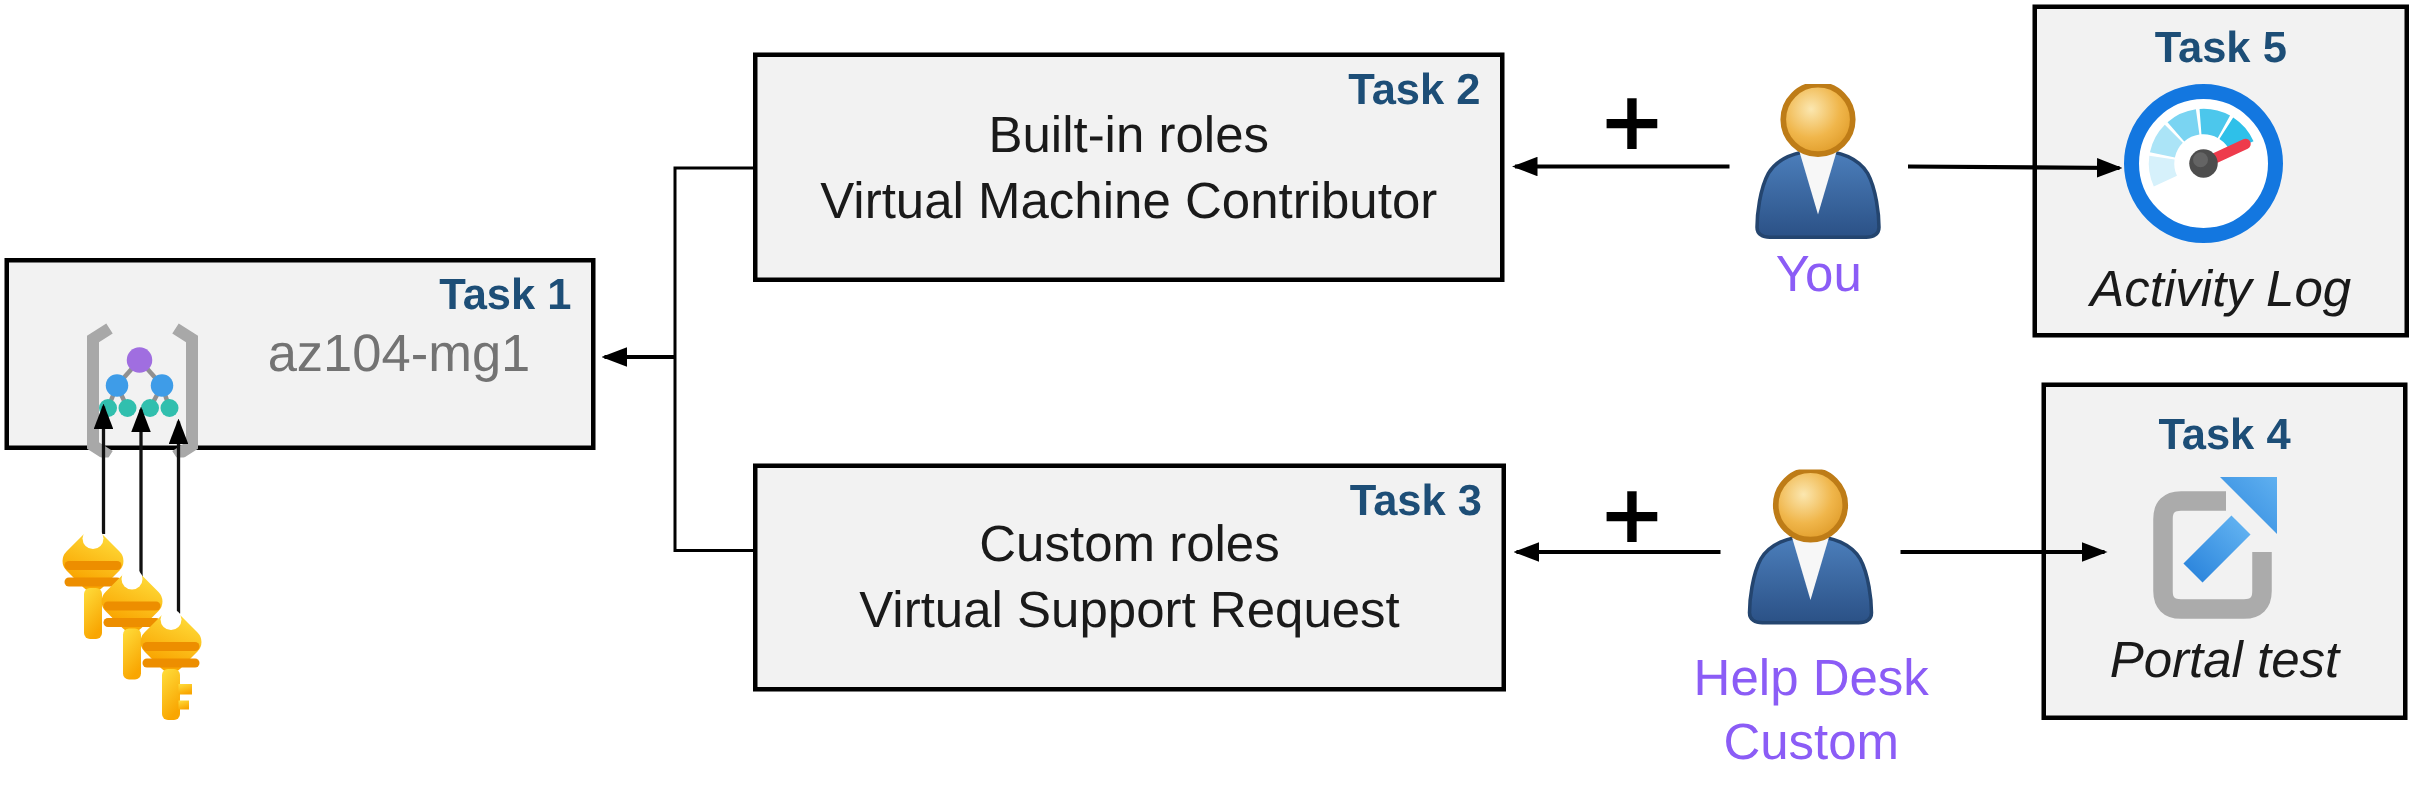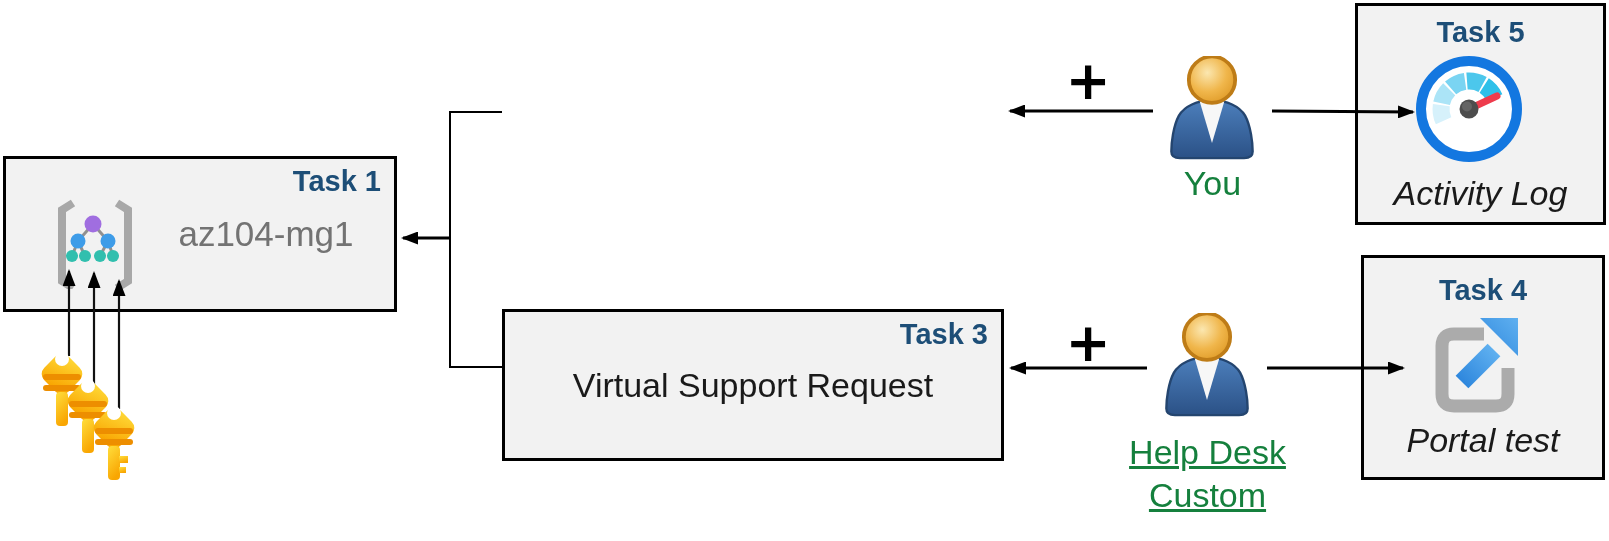--- a/index.html
+++ b/index.html
@@ -11,31 +11,31 @@
   .box{position:absolute;background:#f2f2f2;border:3px solid #000;box-sizing:border-box;}
   .task-label{position:absolute;color:#1d4e77;font-weight:bold;font-size:29px;line-height:32px;white-space:nowrap;}
   .tl-tr{right:13px;top:6px;}
   .tl-center{left:0;right:0;text-align:center;}
   .box-lines{position:absolute;left:0;right:0;top:50%;transform:translateY(-50%);
     text-align:center;font-size:34px;line-height:44px;color:#1a1a1a;}
   .box-caption{position:absolute;left:0;right:0;text-align:center;font-size:34px;color:#1a1a1a;white-space:nowrap;font-style:italic;}
   .resource-name{position:absolute;left:138px;right:6px;top:50%;transform:translateY(-50%);
     text-align:center;font-size:35px;color:#737373;}
   .icon-svg{position:absolute;}
-  .actor-label{position:absolute;text-align:center;font-size:34px;line-height:43px;color:#15803d;}
+  .actor-label{position:absolute;text-align:center;font-size:34px;line-height:43px;color:#8b5cf6;}
   .plus{position:absolute;font-family:"DejaVu Sans",sans-serif;font-weight:bold;font-size:54px;
     line-height:58px;color:#000;text-align:center;width:56px;}
   #overlay{position:absolute;left:0;top:0;width:1609px;height:541px;pointer-events:none;}
 </style>
 </head>
 <body>
 
 <div id="canvas">
 
-  <div class="box" style="left:3px;top:156px;width:394px;height:156px;">
+  <div class="box" style="left:3px;top:172px;width:394px;height:128px;">
     <div class="task-label tl-tr">Task 1</div>
     <svg class="icon-svg" style="left:44px;top:38px;" width="90" height="92" viewBox="0 0 90 92">
       <path d="M23,6 L12,13 L12,84 L23,91" fill="none" stroke="#a8a8a8" stroke-width="8"></path>
       <path d="M67,6 L78,13 L78,84 L67,91" fill="none" stroke="#a8a8a8" stroke-width="8"></path>
       <g stroke="#909090" stroke-width="3">
         <line x1="43" y1="27" x2="28" y2="44"></line>
           <line x1="43" y1="27" x2="58" y2="44"></line>
         <line x1="28" y1="44" x2="22" y2="59"></line>
           <line x1="28" y1="44" x2="35" y2="59"></line>
         <line x1="58" y1="44" x2="50" y2="59"></line>
@@ -45,24 +45,32 @@
       <circle cx="28" cy="44" r="7.5" fill="#3e9ce8"></circle>
       <circle cx="58" cy="44" r="7.5" fill="#3e9ce8"></circle>
       <circle cx="22" cy="59" r="6" fill="#31bfae"></circle>
       <circle cx="35" cy="59" r="6" fill="#31bfae"></circle>
       <circle cx="50" cy="59" r="6" fill="#31bfae"></circle>
       <circle cx="63" cy="59" r="6" fill="#31bfae"></circle>
     </svg>
     <div class="resource-name">az104-mg1</div>
   </div>
 
+  <div class="box" style="left:502px;top:35px;width:501px;height:153px;">
+    <div class="task-label tl-tr">Task 2</div>
+    <div class="box-lines">
+      <div>Built-in roles</div>
+      <div>Virtual Machine Contributor</div>
+    </div>
+  </div>
 
   <div class="box" style="left:502px;top:309px;width:502px;height:152px;">
     <div class="task-label tl-tr">Task 3</div>
     <div class="box-lines">
+      <div>Custom roles</div>
       <div>Virtual Support Request</div>
     </div>
   </div>
 
   <div class="box" style="left:1355px;top:3px;width:251px;height:222px;">
     <div class="task-label tl-center" style="top:10px;">Task 5</div>
     <svg class="icon-svg" style="left:56px;top:48px;" width="110" height="110" viewBox="0 0 110 110">
       <circle cx="55" cy="55" r="48" fill="#ffffff" stroke="#1377e0" stroke-width="10"></circle>
       <g fill="none" stroke-width="17">
         <path d="M29.6,66.8 A28,28 0 0 1 27.3,51.1" stroke="#d6f1fb"></path>
@@ -121,21 +129,21 @@
       </radialGradient>
       <linearGradient id="bodyGrad2" x1="0" y1="0" x2="0" y2="1">
         <stop offset="0" stop-color="#4c7fbc"></stop>
           <stop offset="1" stop-color="#2b5186"></stop>
       </linearGradient>
     </defs>
     <path d="M50,47 C66,47 79,53 85,63 C91,74 93,92 93,101 C93,106 89,108 84,108 L16,108 C11,108 7,106 7,101 C7,92 9,74 15,63 C21,53 34,47 50,47 Z" fill="url(#bodyGrad2)" stroke="#24456f" stroke-width="2.5"></path>
     <polygon points="37,48 50,92 63,48" fill="#f7f7f7"></polygon>
     <circle cx="50" cy="25" r="24.5" fill="url(#headGrad2)" stroke="#be7c17" stroke-width="4"></circle>
   </svg>
-  <div class="actor-label" style="left:1100px;top:431px;width:215px;text-decoration:underline;">
+  <div class="actor-label" style="left:1100px;top:431px;width:215px;">
     <div>Help Desk</div>
     <div>Custom</div>
   </div>
 
   <div class="plus" style="left:1060px;top:52px;">+</div>
   <div class="plus" style="left:1060px;top:314px;">+</div>
 
   <svg id="overlay" viewBox="0 0 1609 541">
     <defs>
       <marker id="ah" markerUnits="userSpaceOnUse" markerWidth="17" markerHeight="13" refX="15" refY="6.5" orient="auto">

